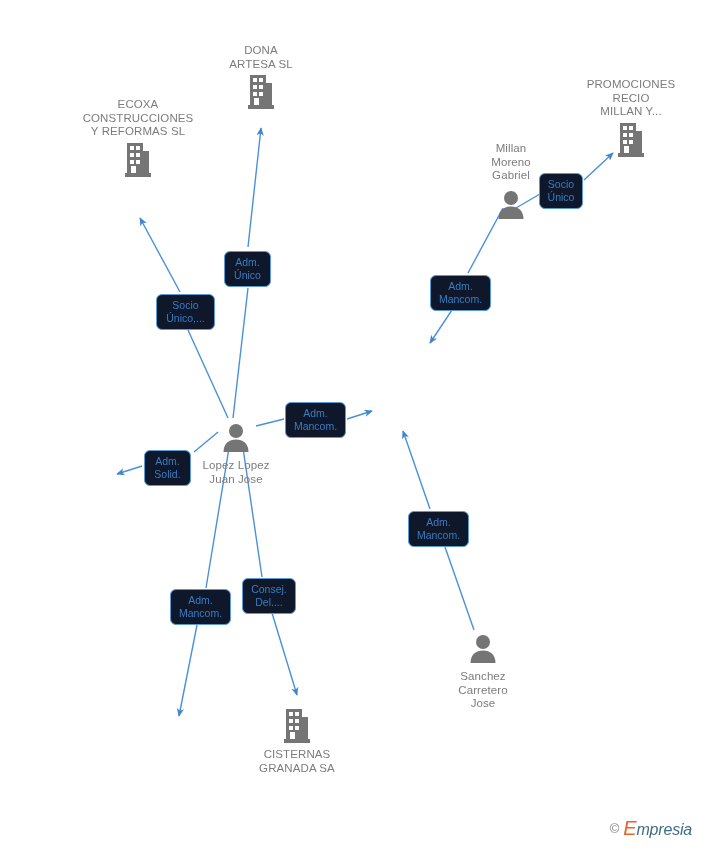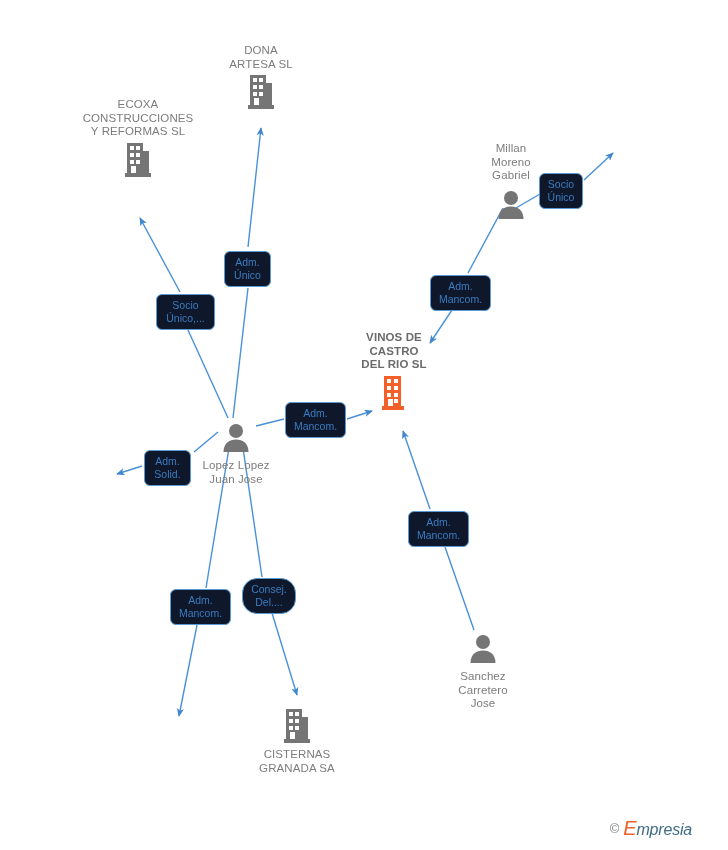--- a/index.html
+++ b/index.html
@@ -174,52 +174,52 @@
         <rect x="12" y="4" width="4" height="4" fill="#fff"></rect>
         <rect x="6" y="11" width="4" height="4" fill="#fff"></rect>
         <rect x="12" y="11" width="4" height="4" fill="#fff"></rect>
         <rect x="6" y="18" width="4" height="4" fill="#fff"></rect>
         <rect x="12" y="18" width="4" height="4" fill="#fff"></rect>
         <rect x="7" y="24" width="5" height="7" fill="#fff"></rect>
       </svg>
     </div>
   </div>
 
+  <div class="node company" style="left:631px; top:78px;">
+    <div class="caption caption-above">PROMOCIONES
+RECIO
+MILLAN Y...</div>
+    <div class="icon-wrap">
+      <svg width="28" height="36" viewBox="0 0 28 36" aria-hidden="true">
+        <rect x="3" y="1" width="16" height="30" fill="#757575"></rect>
+        <rect x="19" y="9" width="6" height="22" fill="#757575"></rect>
+        <rect x="1" y="31" width="26" height="4" fill="#757575"></rect>
+        <rect x="6" y="4" width="4" height="4" fill="#fff"></rect>
+        <rect x="12" y="4" width="4" height="4" fill="#fff"></rect>
+        <rect x="6" y="11" width="4" height="4" fill="#fff"></rect>
+        <rect x="12" y="11" width="4" height="4" fill="#fff"></rect>
+        <rect x="6" y="18" width="4" height="4" fill="#fff"></rect>
+        <rect x="12" y="18" width="4" height="4" fill="#fff"></rect>
+        <rect x="7" y="24" width="5" height="7" fill="#fff"></rect>
+      </svg>
+    </div>
+  </div>
 
   <div class="node person" style="left:511px; top:142px;">
     <div class="caption caption-above">Millan
 Moreno
 Gabriel</div>
     <div class="icon-wrap">
       <svg width="30" height="30" viewBox="0 0 30 30" aria-hidden="true">
         <circle cx="15" cy="9" r="7" fill="#757575"></circle>
         <path d="M2.5,30 C2.5,21.5 8,17.5 15,17.5 C22,17.5 27.5,21.5 27.5,30 Z" fill="#757575"></path>
       </svg>
     </div>
   </div>
 
-  <div class="node company focus" style="left:394px; top:331px;">
-    <div class="caption caption-above">VINOS DE
-CASTRO
-DEL RIO SL</div>
-    <div class="icon-wrap">
-      <svg width="28" height="36" viewBox="0 0 28 36" aria-hidden="true">
-        <rect x="4" y="1" width="17" height="30" fill="#F4602A"></rect>
-        <rect x="2" y="31" width="22" height="4" fill="#F4602A"></rect>
-        <rect x="7" y="4" width="4" height="4" fill="#fff"></rect>
-        <rect x="14" y="4" width="4" height="4" fill="#fff"></rect>
-        <rect x="7" y="11" width="4" height="4" fill="#fff"></rect>
-        <rect x="14" y="11" width="4" height="4" fill="#fff"></rect>
-        <rect x="7" y="18" width="4" height="4" fill="#fff"></rect>
-        <rect x="14" y="18" width="4" height="4" fill="#fff"></rect>
-        <rect x="8" y="24" width="5" height="7" fill="#fff"></rect>
-        <rect x="14" y="24" width="4" height="4" fill="#fff"></rect>
-      </svg>
-    </div>
-  </div>
 
   <div class="node person" style="left:236px; top:417px;">
     <div class="icon-wrap">
       <svg width="30" height="30" viewBox="0 0 30 30" aria-hidden="true">
         <circle cx="15" cy="9" r="7" fill="#757575"></circle>
         <path d="M2.5,30 C2.5,21.5 8,17.5 15,17.5 C22,17.5 27.5,21.5 27.5,30 Z" fill="#757575"></path>
       </svg>
     </div>
     <div class="caption caption-below">Lopez Lopez
 Juan Jose</div>
@@ -266,21 +266,21 @@
 
   <div class="chip" style="left:144px; top:450px; width:47px;">Adm.
 Solid.</div>
 
   <div class="chip" style="left:285px; top:402px; width:61px;">Adm.
 Mancom.</div>
 
   <div class="chip" style="left:170px; top:589px; width:61px;">Adm.
 Mancom.</div>
 
-  <div class="chip" style="left:242px; top:578px; width:54px;border-radius:15px;">Consej.
+  <div class="chip" style="left:242px; top:578px; width:54px;">Consej.
 Del....</div>
 
   <div class="chip" style="left:539px; top:173px; width:44px;">Socio
 Único</div>
 
   <div class="chip" style="left:430px; top:275px; width:61px;">Adm.
 Mancom.</div>
 
   <div class="chip" style="left:408px; top:511px; width:61px;">Adm.
 Mancom.</div>

